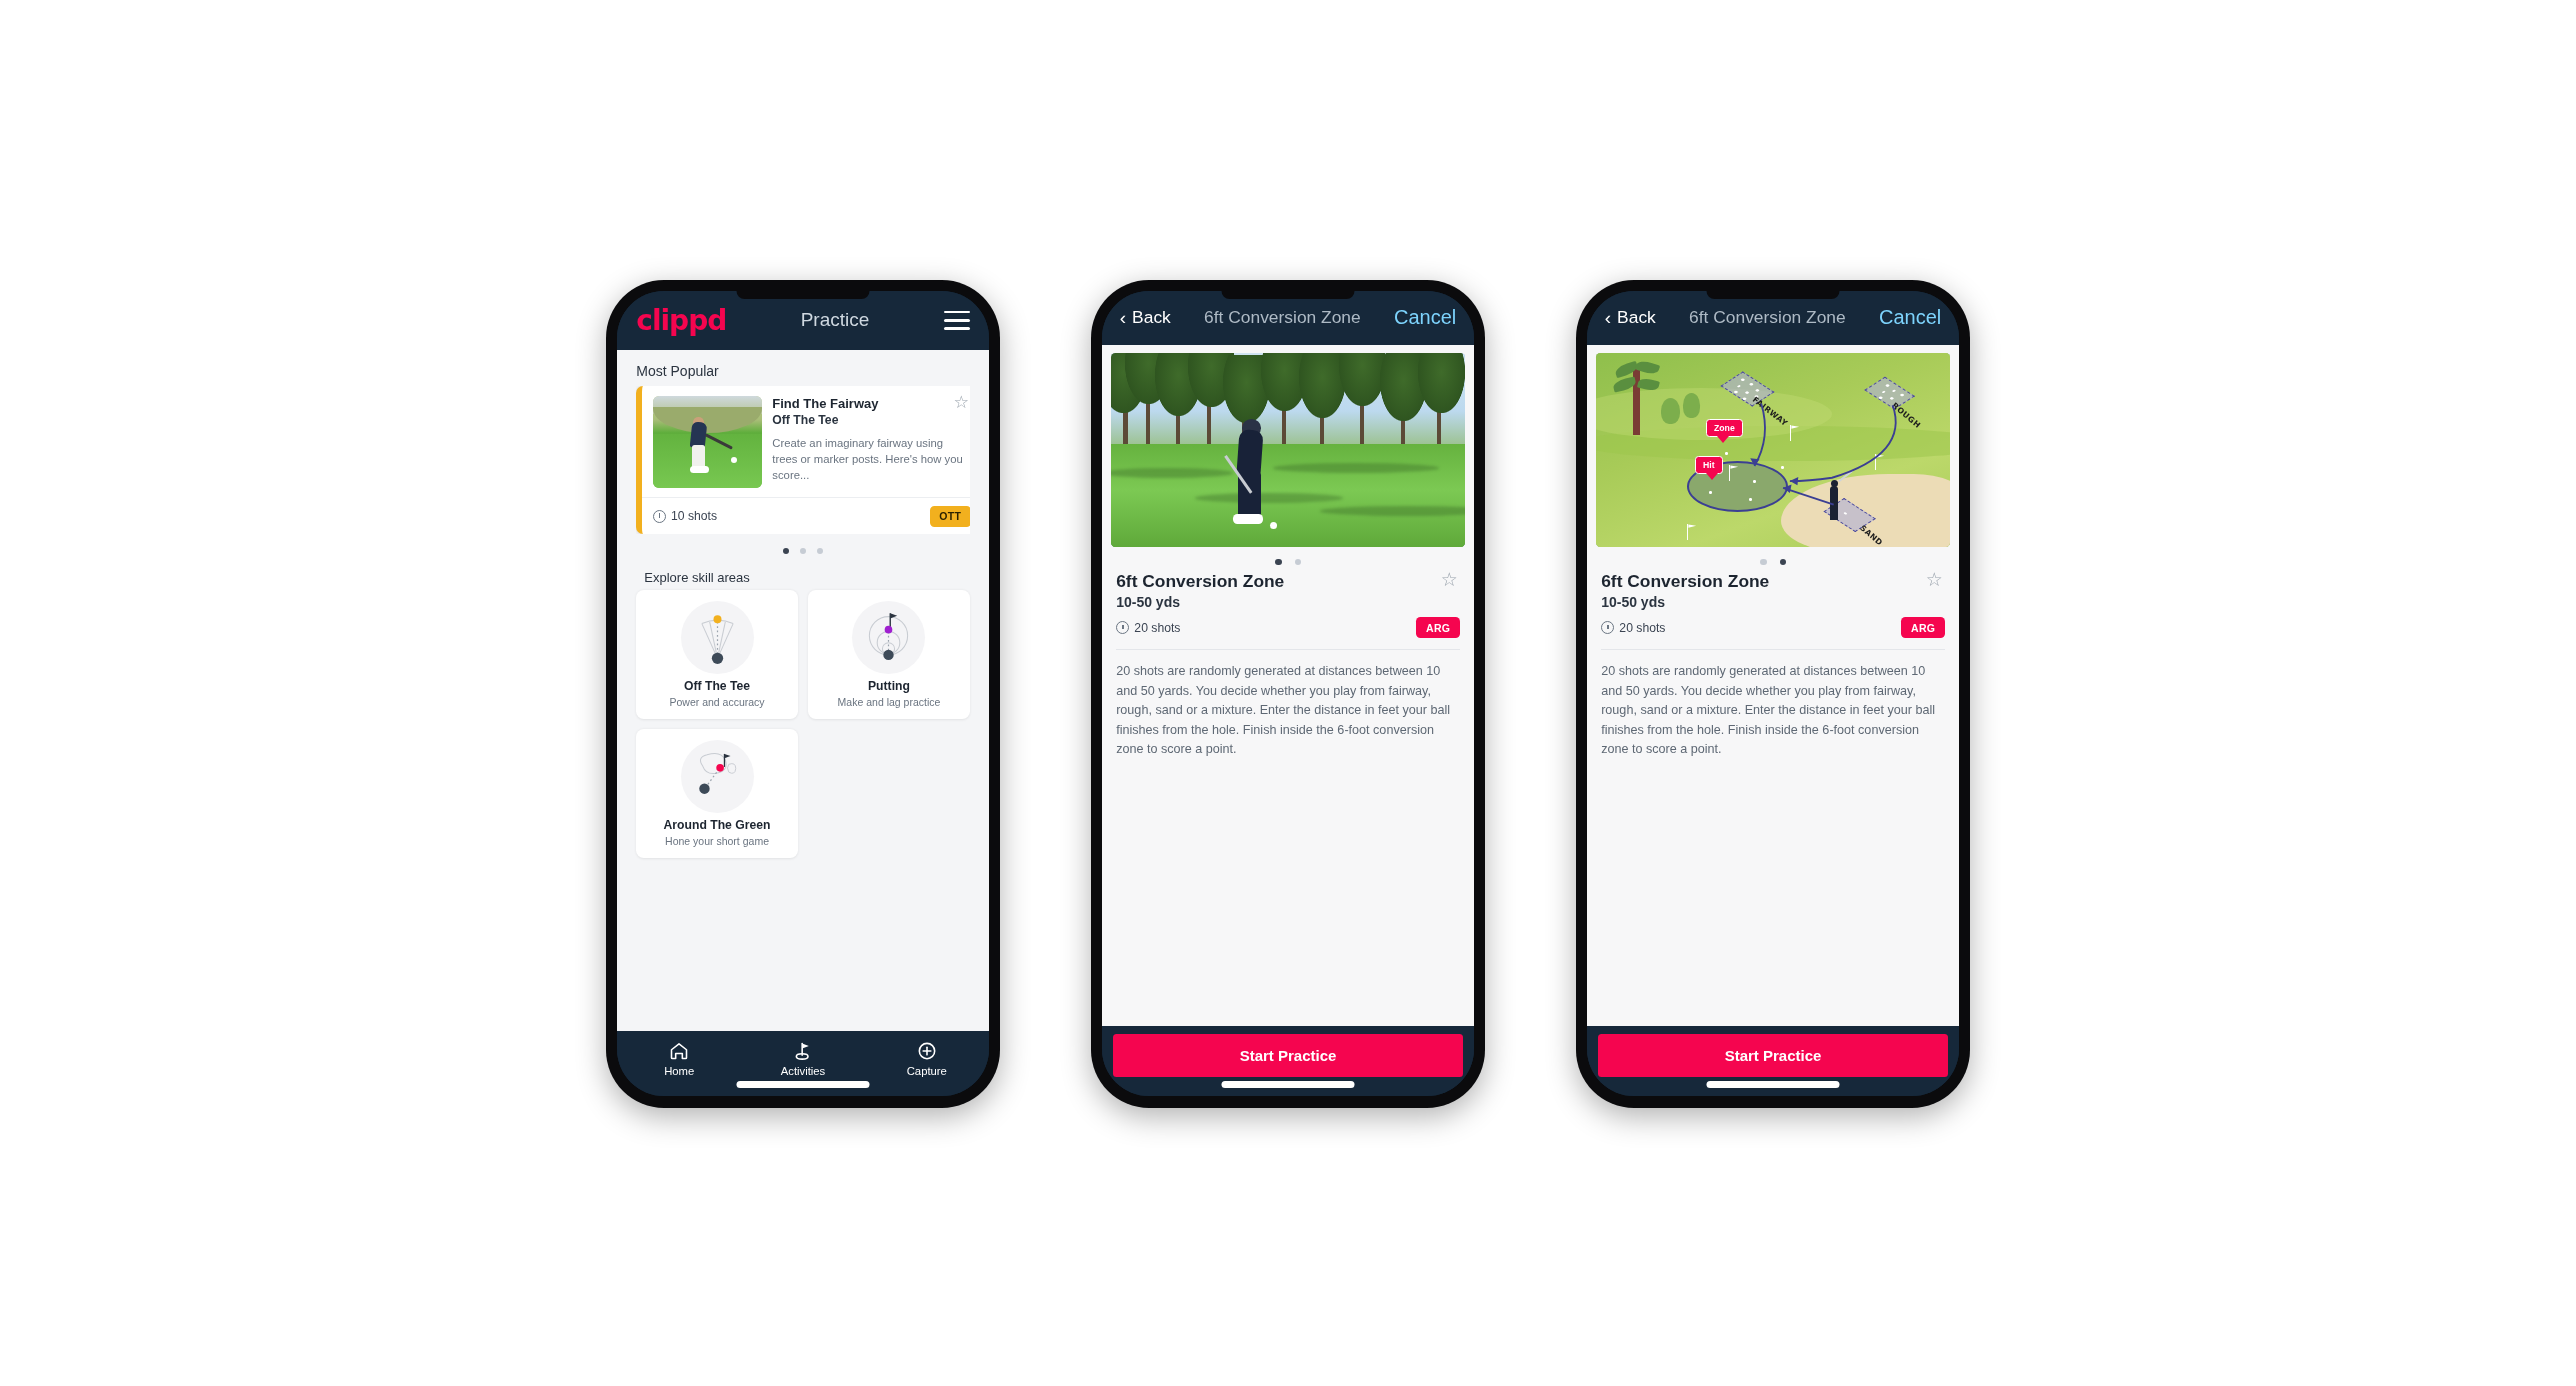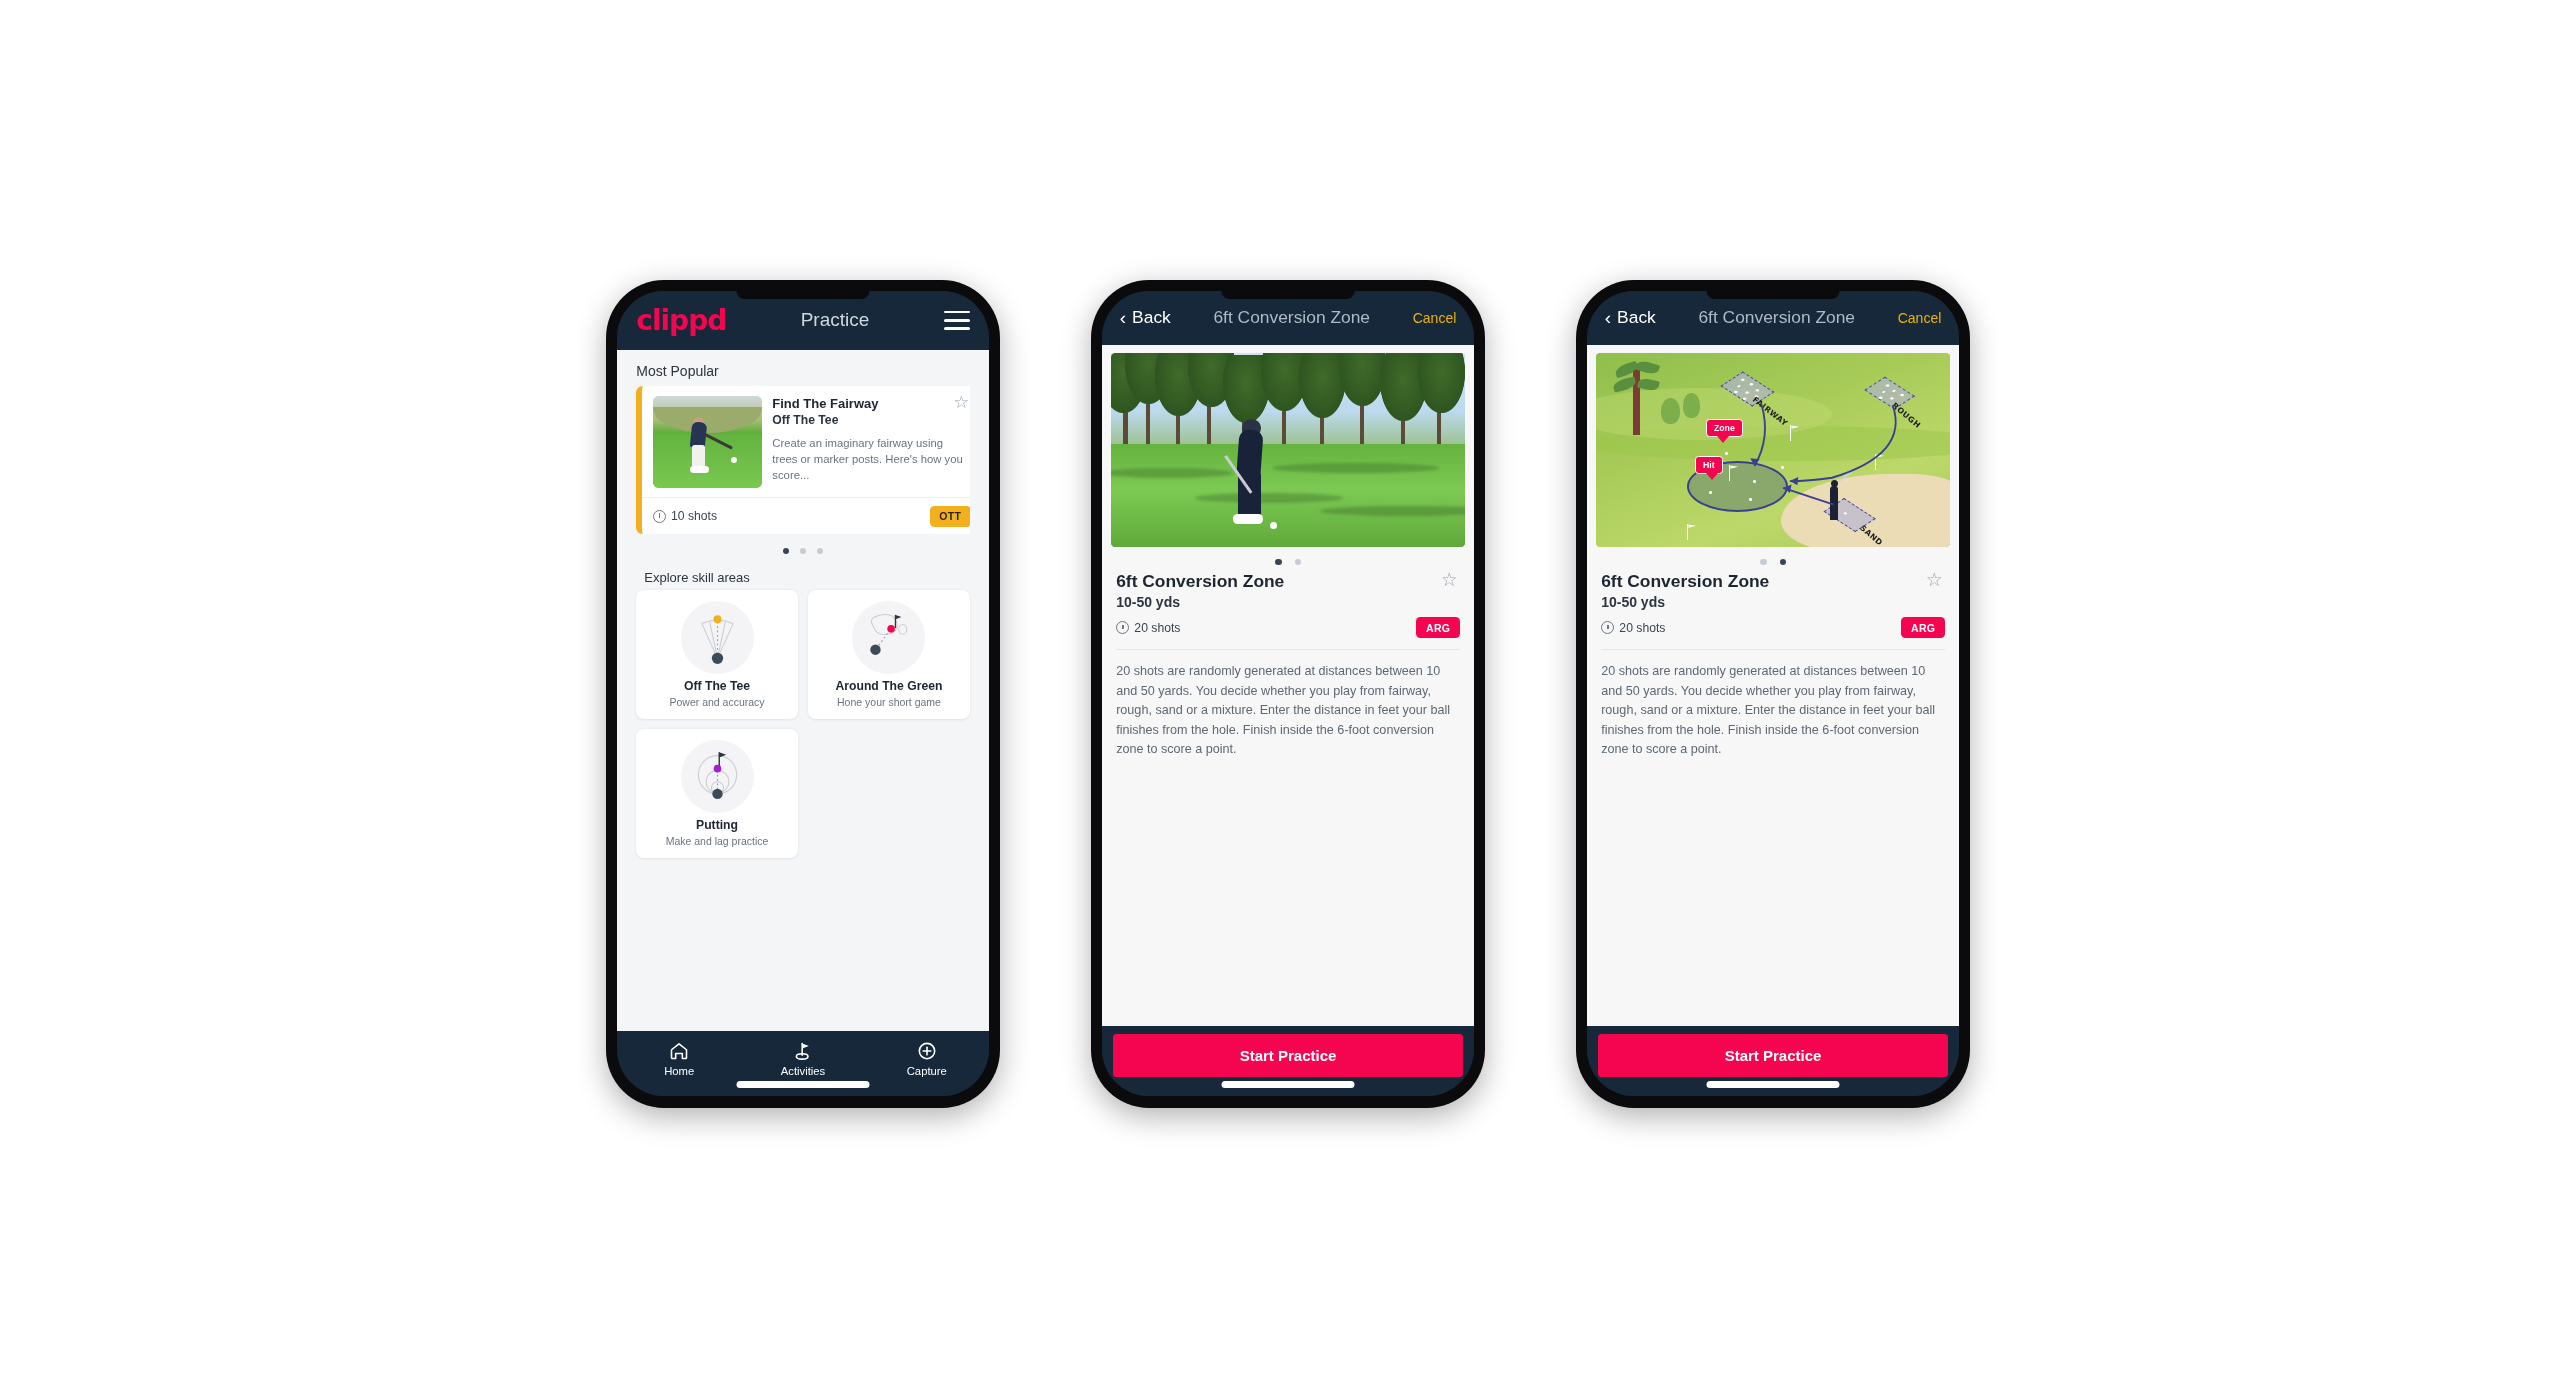--- a/index.html
+++ b/index.html
@@ -237,21 +237,21 @@
     display: flex;
     align-items: center;
     padding: 0 17.4px;
     flex: 0 0 auto;
     position: relative;
     z-index: 5;
   }
   .nav-back { display:flex; align-items:center; gap:6.1px; color:#ffffff; font-size: 17.4px; }
   .chev { font-size: 19px; line-height: 15.7px; }
   .nav-mid { flex:1; text-align:center; color:#aebac5; font-size: 17.4px; }
-  .nav-cancel { color:#eab308; font-size: 14px; }
+  .nav-cancel { color:#7dd3fc; font-size: 20px; }
 
   .screen2 {
     flex: 1;
     background: #f7f7f8;
     display: flex;
     flex-direction: column;
     padding: 8.7px 8.7px 0;
     overflow: hidden;
   }
   .media {
@@ -433,48 +433,48 @@
               </svg>
             </div>
             <div class="skill-name">Off The Tee</div>
             <div class="skill-sub">Power and accuracy</div>
           </div>
 
 
           <div class="skill-card">
             <div class="skill-ico">
               <svg width="73" height="73" viewBox="0 0 84 84">
-                <path d="M25 30 Q18 20 30 17 Q46 12 51 23 Q55 35 42 38 Q29 41 25 30 Z" stroke="#c8ccd2" stroke-width="1.2" fill="none"></path>
-                <path d="M55 28 Q63 25 63 33 Q62 41 55 37 Q52 32 55 28 Z" stroke="#c8ccd2" stroke-width="1.1" fill="none"></path>
-                <line x1="50" y1="16" x2="50" y2="31" stroke="#2b3440" stroke-width="1.5"></line>
-                <path d="M50 16 L57 18.5 L50 21 Z" fill="#2b3440"></path>
-                <line x1="28" y1="55" x2="44" y2="33" stroke="#9aa3ad" stroke-width="1.4" stroke-dasharray="2,3"></line>
-                <circle cx="27" cy="56" r="6" fill="#3d4a58"></circle>
-                <circle cx="45" cy="32" r="4.4" fill="#F5054F"></circle>
-              </svg>
-            </div>
-            <div class="skill-name">Around The Green</div>
-            <div class="skill-sub">Hone your short game</div>
-          </div>
-
-          <div class="skill-card">
-            <div class="skill-ico">
-              <svg width="73" height="73" viewBox="0 0 84 84">
                 <circle cx="42" cy="40" r="22" stroke="#c8ccd2" stroke-width="1.2" fill="none"></circle>
                 <circle cx="42" cy="48" r="13" stroke="#c8ccd2" stroke-width="1.2" fill="none"></circle>
                 <circle cx="42" cy="55" r="7" stroke="#c8ccd2" stroke-width="1.2" fill="none"></circle>
                 <line x1="44" y1="14" x2="44" y2="32" stroke="#2b3440" stroke-width="1.6"></line>
                 <path d="M44 14 L52 17 L44 20 Z" fill="#2b3440"></path>
                 <line x1="42" y1="62" x2="42" y2="34" stroke="#9aa3ad" stroke-width="1.4" stroke-dasharray="2,3"></line>
                 <circle cx="42" cy="62" r="6" fill="#3d4a58"></circle>
                 <circle cx="42" cy="33" r="4.4" fill="#A020D0"></circle>
               </svg>
             </div>
             <div class="skill-name">Putting</div>
             <div class="skill-sub">Make and lag practice</div>
+          </div>
+
+          <div class="skill-card">
+            <div class="skill-ico">
+              <svg width="73" height="73" viewBox="0 0 84 84">
+                <path d="M25 30 Q18 20 30 17 Q46 12 51 23 Q55 35 42 38 Q29 41 25 30 Z" stroke="#c8ccd2" stroke-width="1.2" fill="none"></path>
+                <path d="M55 28 Q63 25 63 33 Q62 41 55 37 Q52 32 55 28 Z" stroke="#c8ccd2" stroke-width="1.1" fill="none"></path>
+                <line x1="50" y1="16" x2="50" y2="31" stroke="#2b3440" stroke-width="1.5"></line>
+                <path d="M50 16 L57 18.5 L50 21 Z" fill="#2b3440"></path>
+                <line x1="28" y1="55" x2="44" y2="33" stroke="#9aa3ad" stroke-width="1.4" stroke-dasharray="2,3"></line>
+                <circle cx="27" cy="56" r="6" fill="#3d4a58"></circle>
+                <circle cx="45" cy="32" r="4.4" fill="#F5054F"></circle>
+              </svg>
+            </div>
+            <div class="skill-name">Around The Green</div>
+            <div class="skill-sub">Hone your short game</div>
           </div>
 
         </div>
       </div>
 
       <div class="tabbar">
         <div class="tabitem">
           <div class="ico">
             <svg width="20" height="20" viewBox="0 0 24 24" fill="none" stroke="#ffffff" stroke-width="1.9" stroke-linecap="round" stroke-linejoin="round">
               <path d="M3 10.5 L12 3.5 L21 10.5 V20 a1 1 0 0 1-1 1h-4v-6h-8v6H4a1 1 0 0 1-1-1z"></path>

